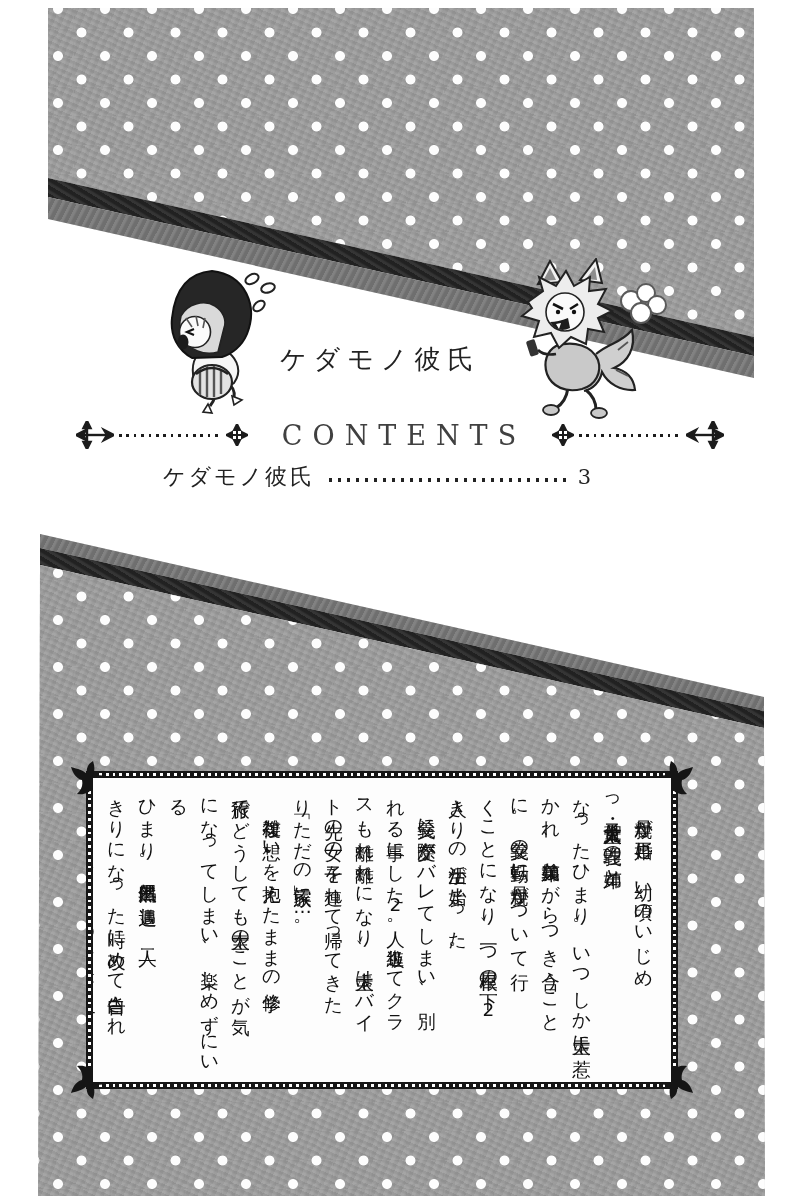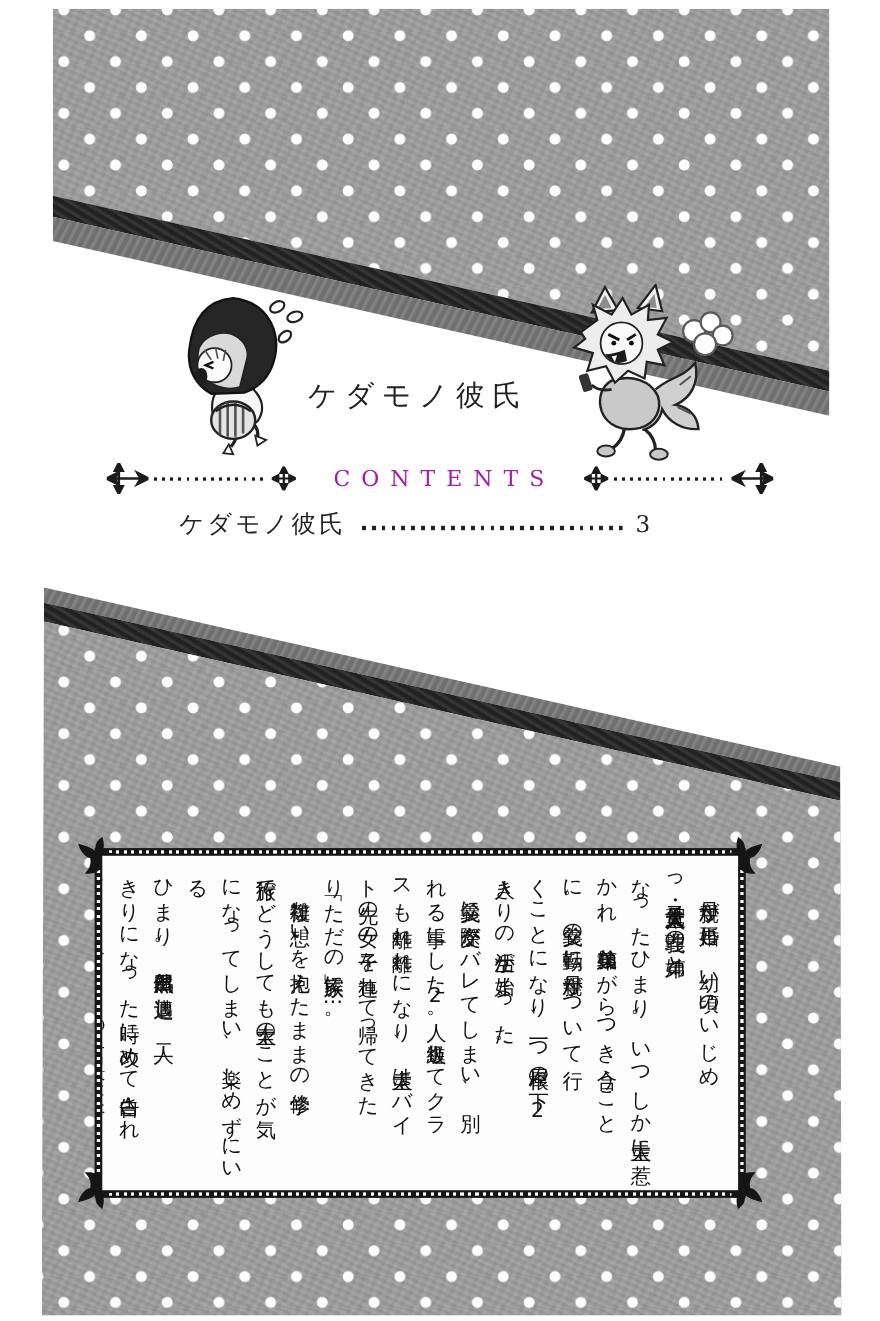--- a/index.html
+++ b/index.html
@@ -36,21 +36,21 @@
   .puff-art{position:absolute;left:613px;top:279px;width:58px;height:52px;}
 
   .series-title{position:absolute;left:280px;top:342px;font-size:26px;letter-spacing:7px;
                 color:#222;white-space:nowrap;}
 
   
   .divider{position:absolute;left:0;top:417px;width:800px;height:36px;
            display:flex;align-items:center;justify-content:center;}
   .dotline{width:102px;height:3px;margin:0 5px;
            background:repeating-linear-gradient(90deg,#1c1c1c 0 2.6px, transparent 2.6px 7.4px);}
-  .contents-word{font-size:20px;letter-spacing:10px;color:#a21caf;margin:0 26px 0 34px;white-space:nowrap;}
+  .contents-word{font-size:27px;letter-spacing:10px;color:#404040;margin:0 26px 0 34px;white-space:nowrap;}
   .orn{display:block;}
 
   
   .toc-row{position:absolute;left:163px;top:461px;width:428px;height:32px;
            display:flex;align-items:center;}
   .toc-label{font-size:22px;letter-spacing:3px;color:#222;white-space:nowrap;}
   .toc-leader{flex:1;height:4px;margin:6px 12px 0 14px;
               background:repeating-linear-gradient(90deg,#222 0 3.4px, transparent 3.4px 9px);}
   .toc-page{font-size:21px;color:#222;}
 

